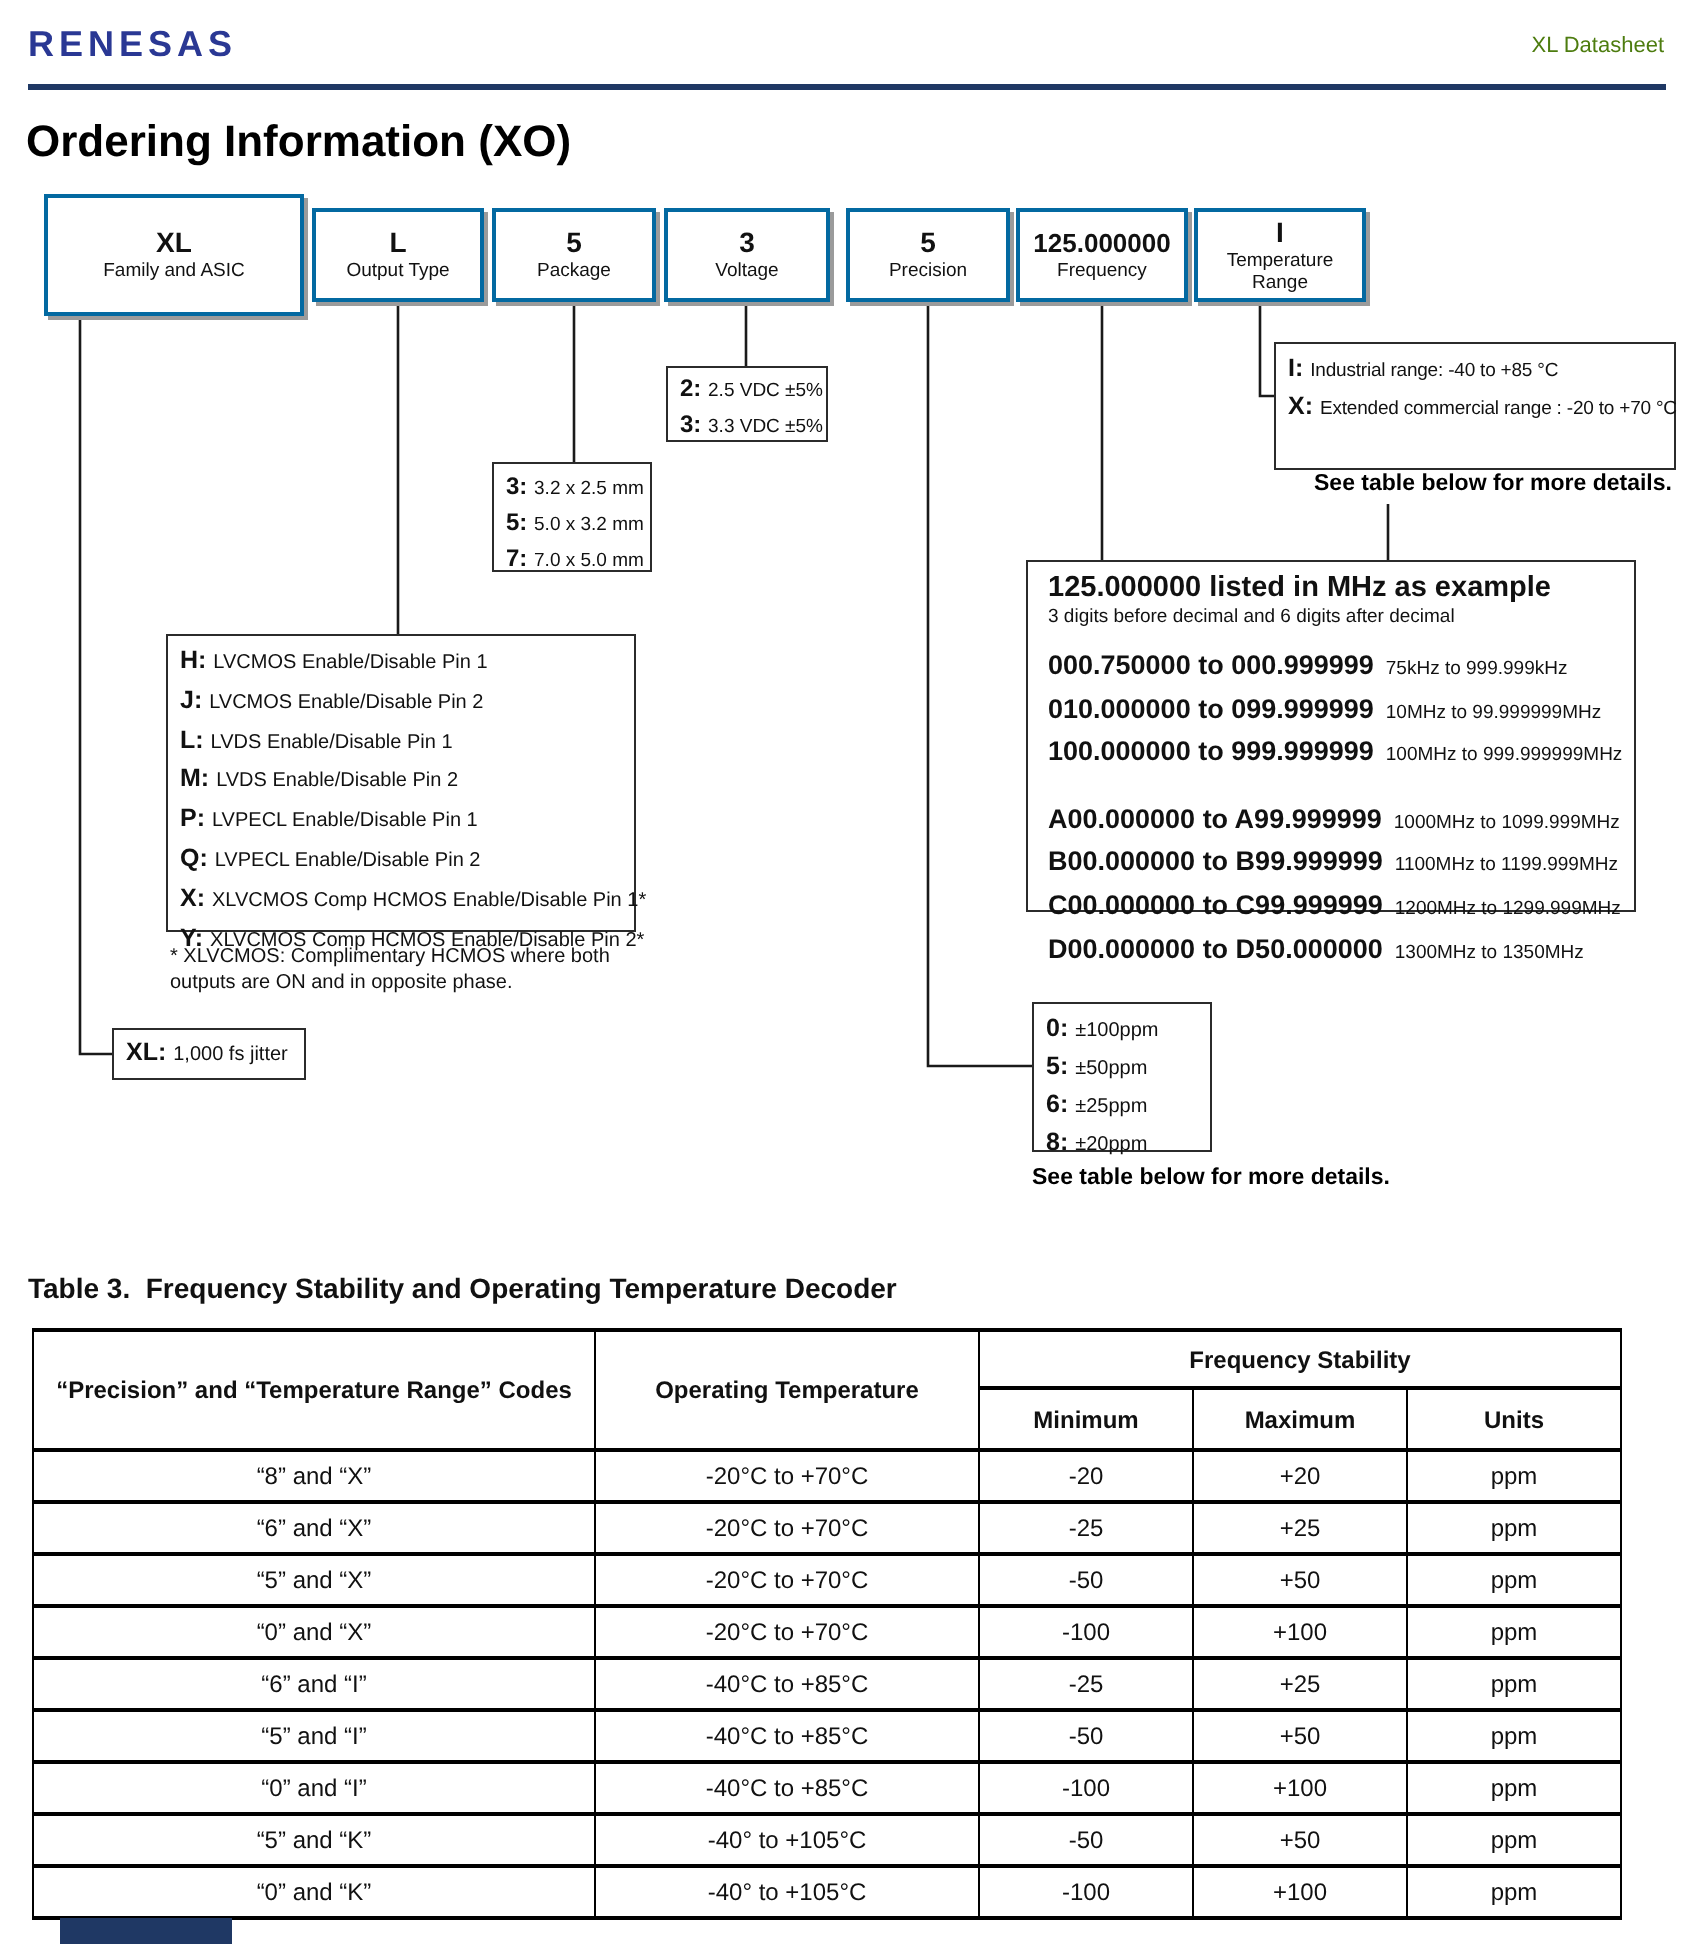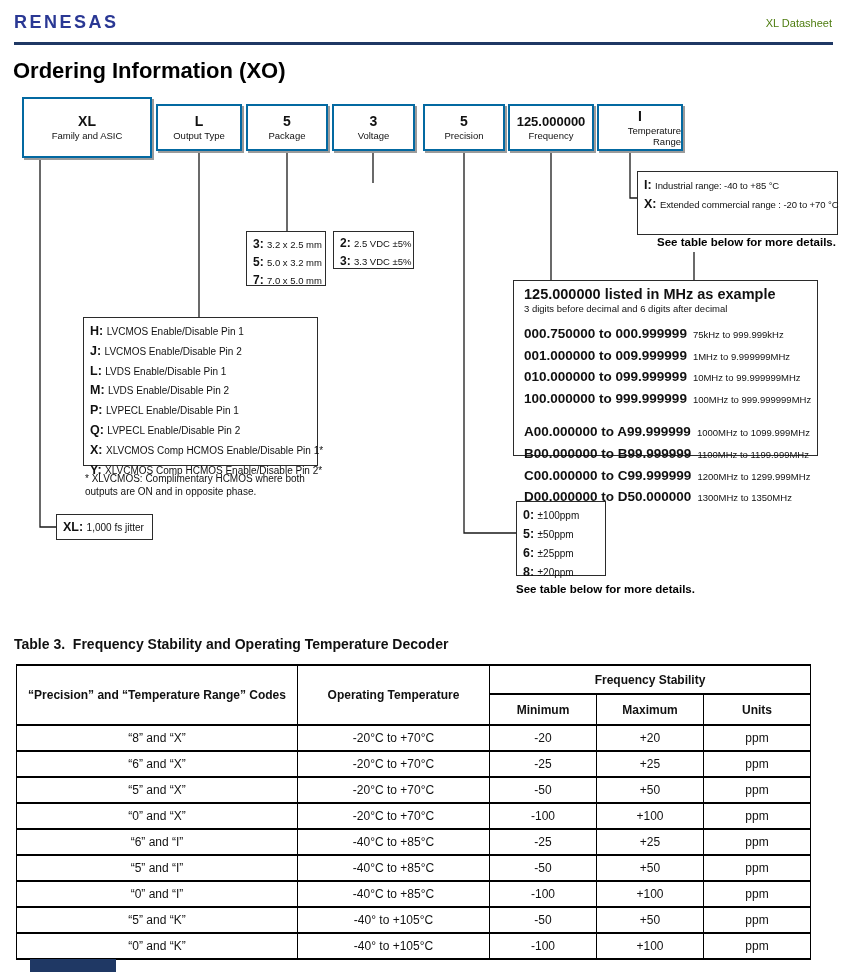--- a/index.html
+++ b/index.html
@@ -16,40 +16,40 @@
           letter-spacing:2.5px; color:#2a3894; }
   .doc-title { position:absolute; right:13px; top:17px; font-size:11px; color:#4d7c0f; }
   .rule { position:absolute; left:14px; top:42px; width:819px; height:3px; background:#1f3864; }
   .page-title { position:absolute; left:13px; top:58px; font-size:22px; font-weight:800; color:#000; }
 
   
   .obox { position:absolute; background:#fff; border:2px solid #0369a1;
           box-shadow:2px 2px 0 #9b9b9b; display:flex; flex-direction:column;
           align-items:center; justify-content:center; text-align:center; gap:1px; }
   .obox .code { font-weight:700; font-size:14px; line-height:15px; }
-  .obox .lbl  { font-size:9.5px; line-height:11px;text-align:right; }
+  .obox .lbl  { font-size:9.5px; line-height:11px; }
   .f0 { left:22px;  top:97px;  width:130px; height:61px; }
   .f1 { left:156px; top:104px; width:86px;  height:47px; }
   .f2 { left:246px; top:104px; width:82px;  height:47px; }
   .f3 { left:332px; top:104px; width:83px;  height:47px; }
   .f4 { left:423px; top:104px; width:82px;  height:47px; }
   .f5 { left:508px; top:104px; width:86px;  height:47px; }
   .f5 .code { font-size:13px; }
   .f6 { left:597px; top:104px; width:86px;  height:47px; }
 
   
   .callout { position:absolute; background:#fff; border:1.5px solid #2b2b2b; padding:3px 6px; }
   .kv-row { white-space:nowrap; }
   .kv-key { font-weight:700; font-size:12.5px; }
   .kv-text { font-size:10px; }
 
   .c-temp { left:637px; top:171px; width:201px; height:64px; }
   .c-temp .kv-row { line-height:17px; }
   .c-temp .kv-text { font-size:9.5px; letter-spacing:-0.1px; }
-  .c-volt { left:333px; top:183px; width:81px; height:38px; padding:2px 6px;margin-top:48px; }
+  .c-volt { left:333px; top:183px; width:81px; height:38px; padding:2px 6px; }
   .c-volt .kv-row { line-height:15.5px; }
   .c-volt .kv-key { font-size:12px; }
   .c-volt .kv-text { font-size:9.5px; }
   .c-pkg  { left:246px; top:231px; width:80px; height:55px; }
   .c-pkg .kv-row { line-height:16px; }
   .c-pkg .kv-key { font-size:12px; }
   .c-pkg .kv-text { font-size:9.5px; }
   .c-out  { left:83px; top:317px; width:235px; height:149px; }
   .c-out .kv-row { line-height:17.8px; }
   .c-jit  { left:56px; top:514px; width:97px; height:26px; padding:3px 6px; }
@@ -178,21 +178,20 @@
       <div class="kv-row"><span class="kv-key">6: </span><span class="kv-text">±25ppm</span></div>
       <div class="kv-row"><span class="kv-key">8: </span><span class="kv-text">±20ppm</span></div>
     </div>
   <div class="note note-prec">See table below for more details.</div>
 
   <div class="callout c-freq">
     <div class="freq-title">125.000000  listed in MHz as example</div>
     <div class="freq-sub">3 digits before decimal and  6 digits after decimal</div>
     <div>
         <div class="freq-row"><span class="freq-range">000.750000 to 000.999999</span><span class="freq-desc">75kHz to 999.999kHz</span></div>
-        <div class="freq-row"><span class="freq-range">001.000000 to 009.999999</span><span class="freq-desc">1MHz to 9.999999MHz</span></div>
         <div class="freq-row"><span class="freq-range">010.000000 to 099.999999</span><span class="freq-desc">10MHz to 99.999999MHz</span></div>
         <div class="freq-row"><span class="freq-range">100.000000 to 999.999999</span><span class="freq-desc">100MHz to 999.999999MHz</span></div>
         <div class="freq-row gap"><span class="freq-range">A00.000000 to A99.999999</span><span class="freq-desc">1000MHz to 1099.999MHz</span></div>
         <div class="freq-row"><span class="freq-range">B00.000000 to B99.999999</span><span class="freq-desc">1100MHz to 1199.999MHz</span></div>
         <div class="freq-row"><span class="freq-range">C00.000000 to C99.999999</span><span class="freq-desc">1200MHz to 1299.999MHz</span></div>
         <div class="freq-row"><span class="freq-range">D00.000000 to D50.000000</span><span class="freq-desc">1300MHz to 1350MHz</span></div>
       </div>
   </div>
 
   <div class="t3-title">Table 3.  Frequency Stability and Operating Temperature Decoder</div>

